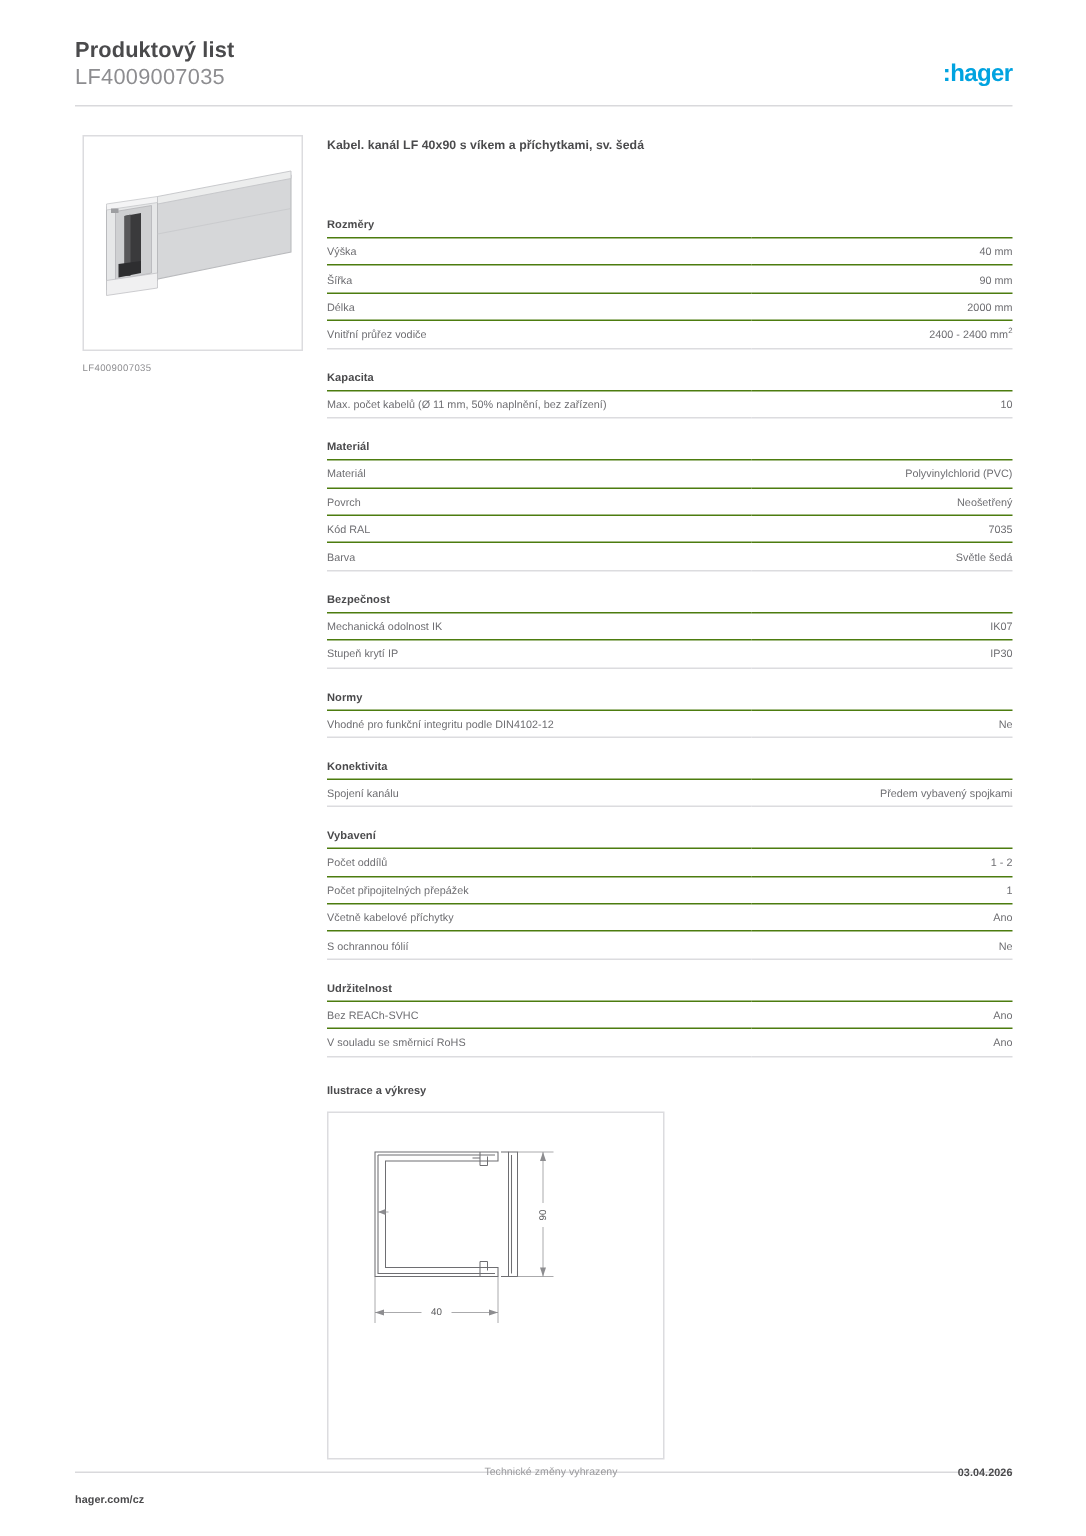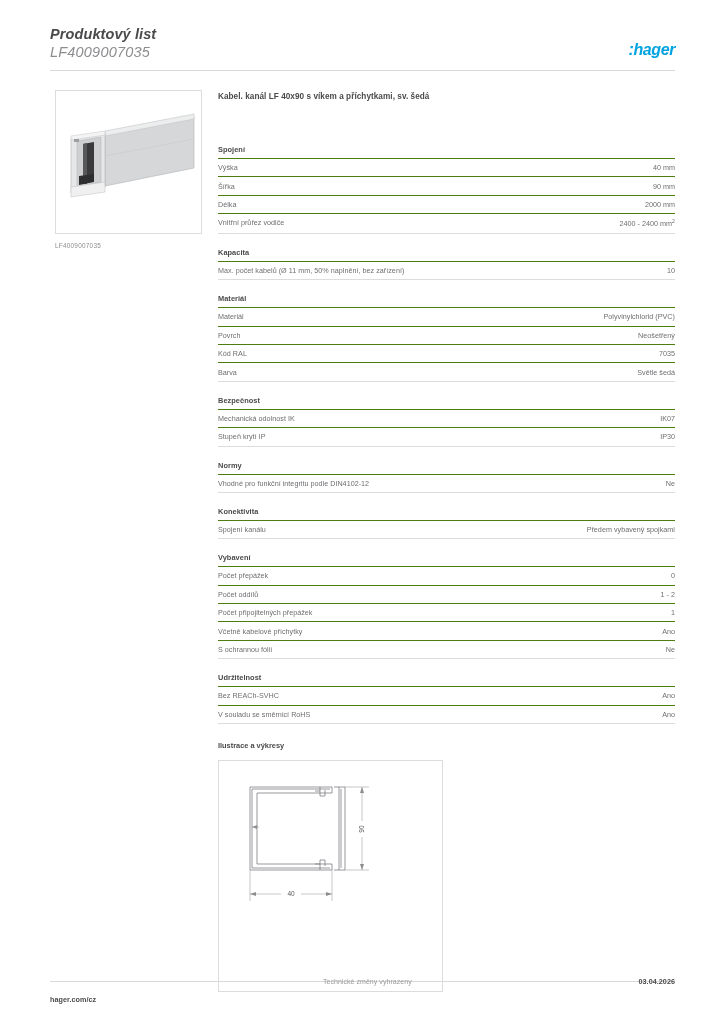--- a/index.html
+++ b/index.html
@@ -27,21 +27,20 @@
   
   .header {
     position: absolute;
     left: 50px;
     top: 26px;
     width: 625px;
     height: 44px;
     display: flex;
     align-items: flex-start;
     justify-content: space-between;
-    font-style: italic;
   }
 
   .header-titles { line-height: 1.18; }
 
   .doc-title {
     font-size: 14.5px;
     font-weight: bold;
     color: #4a4a4c;
     letter-spacing: 0.1px;
   }
@@ -259,21 +258,21 @@
     </div>
     <div class="img-caption">LF4009007035</div>
   </div>
 
   <div class="right-col">
 
     <div class="product-name">Kabel. kanál LF 40x90 s víkem a příchytkami, sv. šedá</div>
 
     <div id="groups-container">
         <div class="group">
-          <div class="group-title">Spojení</div>
+          <div class="group-title">Rozměry</div>
           <table class="spec-table">
             <tbody>
               <tr>
                 <td class="spec-label">Výška</td>
                 <td class="spec-value">40 mm</td>
               </tr>
               <tr>
                 <td class="spec-label">Šířka</td>
                 <td class="spec-value">90 mm</td>
               </tr>
@@ -356,24 +355,20 @@
                 <td class="spec-label">Spojení kanálu</td>
                 <td class="spec-value">Předem vybavený spojkami</td>
               </tr>
             </tbody>
           </table>
         </div>
         <div class="group">
           <div class="group-title">Vybavení</div>
           <table class="spec-table">
             <tbody>
-              <tr>
-                <td class="spec-label">Počet přepážek</td>
-                <td class="spec-value">0</td>
-              </tr>
               <tr>
                 <td class="spec-label">Počet oddílů</td>
                 <td class="spec-value">1 - 2</td>
               </tr>
               <tr>
                 <td class="spec-label">Počet připojitelných přepážek</td>
                 <td class="spec-value">1</td>
               </tr>
               <tr>
                 <td class="spec-label">Včetně kabelové příchytky</td>

